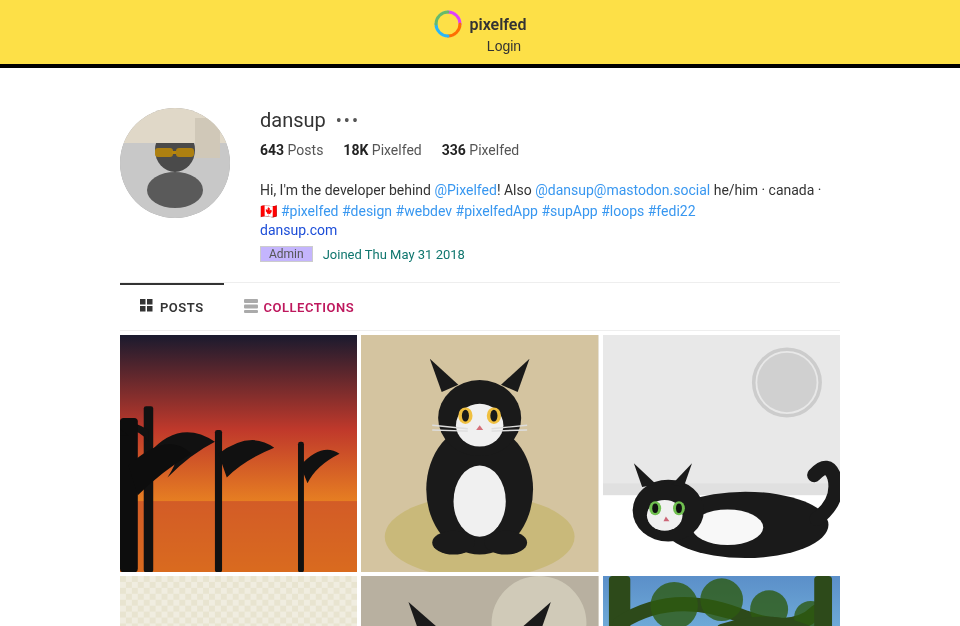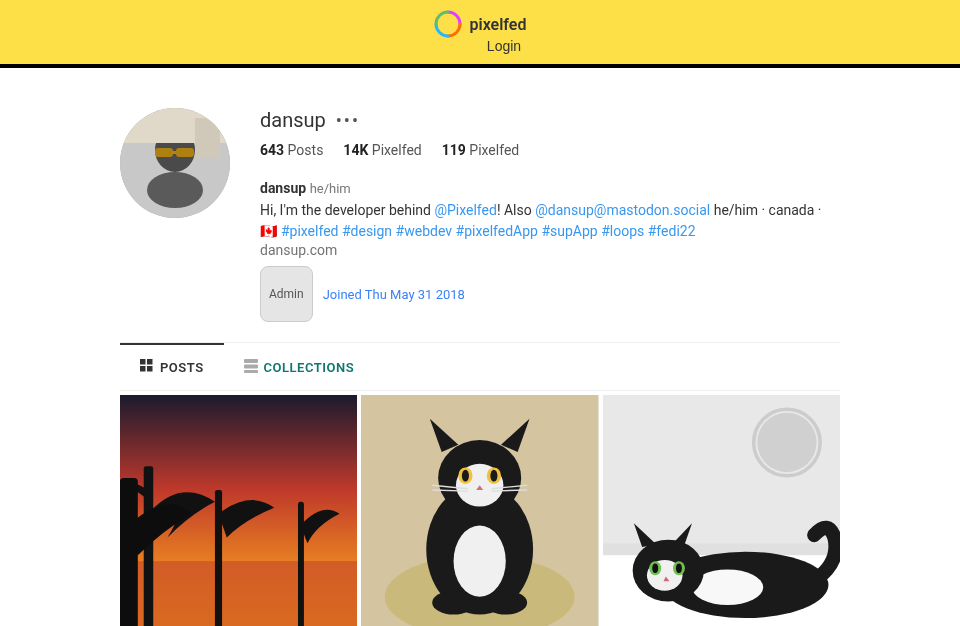--- a/index.html
+++ b/index.html
@@ -116,60 +116,60 @@
     .profile-bio {
       font-size: 14px;
       line-height: 1.5;
       color: #333;
     }
     .profile-bio a {
       color: #3897f0;
       text-decoration: none;
     }
     .profile-website {
-      color: #737373;
+      color: #1d4ed8;
       font-size: 14px;
       text-decoration: none;
       margin-bottom: 8px;
       display: block;
     }
     .profile-badge-row {
       display: flex;
       align-items: center;
       gap: 10px;
       margin-top: 8px;
     }
     .badge-admin {
-      background: #e5e5e5;
+      background: #c4b5fd;
       border: 1px solid #ccc;
-      border-radius: 8px;
-      padding: 20px 8px;
+      border-radius: 0;
+      padding: 0 8px;
       font-size: 12px;
       color: #555;
     }
     .joined-text {
       font-size: 13px;
-      color: #3b82f6;
+      color: #0f766e;
     }
 
     
     .tabs {
       display: flex;
       gap: 0;
       border-bottom: 1px solid #eee;
       margin-bottom: 0;
     }
     .tab {
       display: flex;
       align-items: center;
       gap: 6px;
       padding: 14px 20px;
       font-size: 13px;
       font-weight: 600;
-      color: #0f766e;
+      color: #be185d;
       cursor: pointer;
       letter-spacing: 0.5px;
       text-transform: uppercase;
       border-top: 2px solid transparent;
     }
     .tab.active {
       color: #333;
       border-top: 2px solid #333;
     }
     .tab-icon {
@@ -245,33 +245,29 @@
         <span class="profile-username">dansup</span>
         <span class="profile-menu-icon">•••</span>
       </div>
 
       <div class="profile-stats">
         <div class="stat-item">
           <span class="stat-count">643</span>
           <span>Posts</span>
         </div>
         <div class="stat-item">
-          <span class="stat-count">14K</span>
+          <span class="stat-count">18K</span>
           <span>Pixelfed</span>
         </div>
         <div class="stat-item">
-          <span class="stat-count">119</span>
+          <span class="stat-count">336</span>
           <span>Pixelfed</span>
         </div>
       </div>
 
-      <div class="profile-display-name">
-        <span>dansup</span>
-        <span class="profile-pronouns"> he/him</span>
-      </div>
 
       <div class="profile-bio">
         Hi, I'm the developer behind <a href="#">@Pixelfed</a>! Also <a href="#">@dansup@mastodon.social</a> he/him · canada · 🇨🇦 <a href="#">#pixelfed</a> <a href="#">#design</a> <a href="#">#webdev</a> <a href="#">#pixelfedApp</a> <a href="#">#supApp</a> <a href="#">#loops</a> <a href="#">#fedi22</a>
       </div>
       <a href="#" class="profile-website">dansup.com</a>
 
       <div class="profile-badge-row">
         <span class="badge-admin">Admin</span>
         <span class="joined-text">Joined Thu May 31 2018</span>
       </div>

